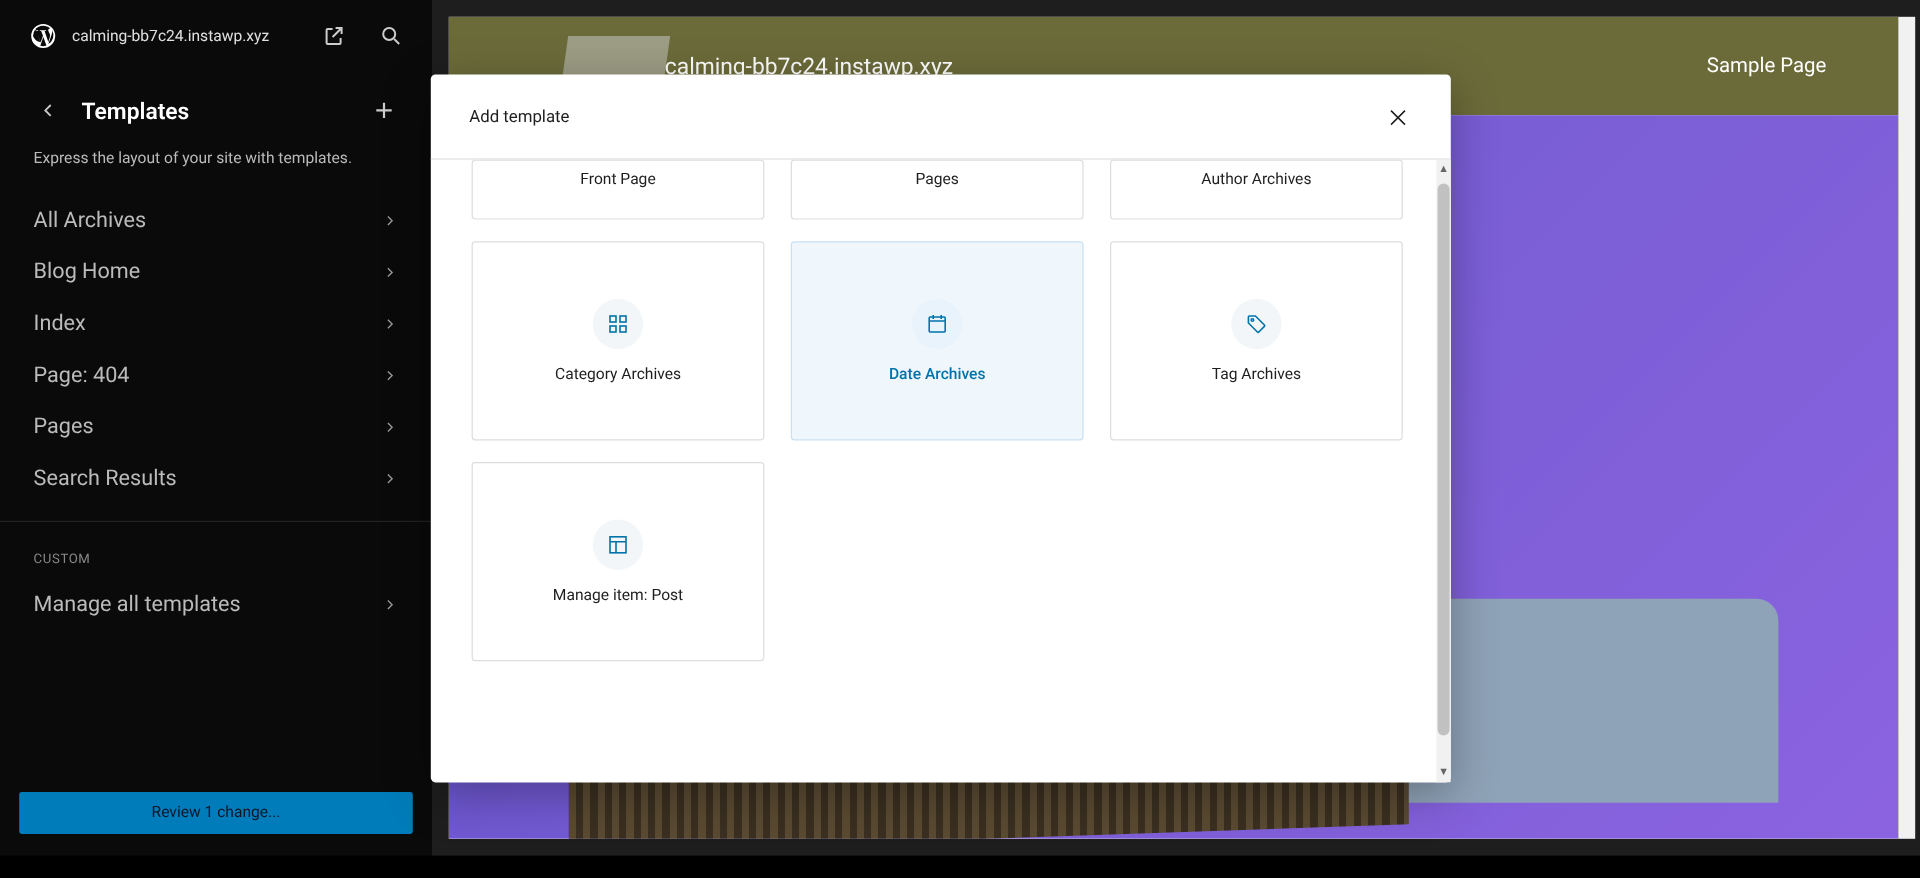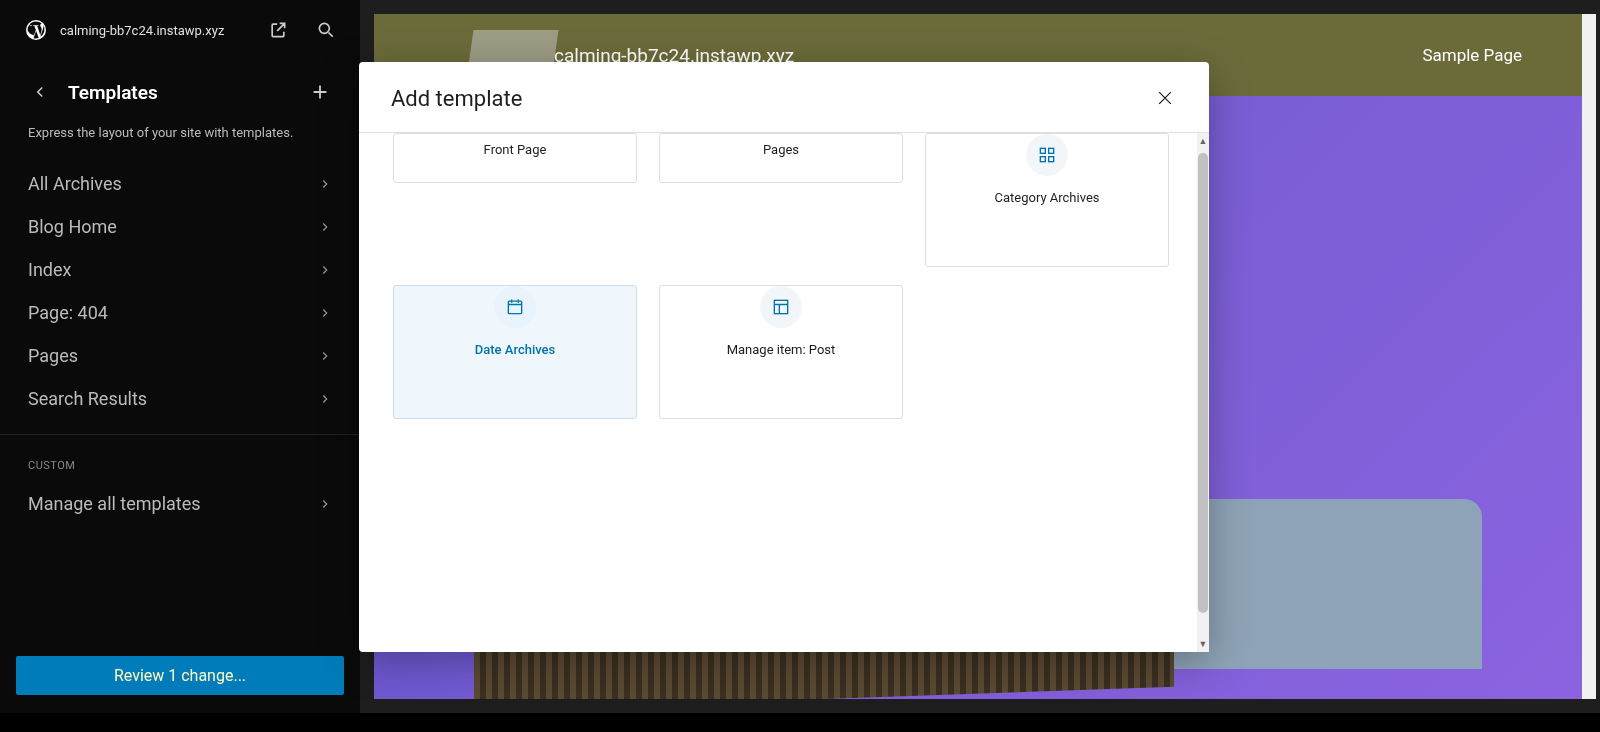--- a/index.html
+++ b/index.html
@@ -57,22 +57,22 @@
   }
   .chev { width: 14px; height: 14px; stroke: #999; fill: none; stroke-width: 2; }
 
   .side-section-label {
     padding: 24px 28px 10px 28px; font-size: 11px; color: #888; text-transform: uppercase; letter-spacing: 0.5px;
     border-top: 1px solid #222; margin-top: 14px;
   }
 
   .review-btn {
     margin: auto 16px 18px 16px;
-    background: #007cba; color: #fef9c3; text-align: center;
-    padding: 10px; font-size: 16px; border-radius: 2px; cursor: pointer;
+    background: #007cba; color: #0f172a; text-align: center;
+    padding: 10px; font-size: 13px; border-radius: 2px; cursor: pointer;
   }
 
   .canvas {
     flex: 1;
     position: relative;
     background: #1e1e1e;
     padding: 14px 4px 14px 14px;
     display: flex;
   }
   .preview-frame {
@@ -138,38 +138,38 @@
     background: #fff;
     border-radius: 4px;
     box-shadow: 0 10px 40px rgba(0,0,0,.3);
     display: flex; flex-direction: column;
   }
   .modal-header {
     display: flex; align-items: center; justify-content: space-between;
     padding: 22px 30px 20px 32px;
     border-bottom: 1px solid #e0e0e0;
   }
-  .modal-title { font-size: 22px; font-weight: 400; color: #1e1e1e; }
+  .modal-title { font-size: 14px; font-weight: 400; color: #1e1e1e; }
   .close-btn { width: 28px; height: 28px; display: flex; align-items: center; justify-content: center; cursor: pointer;}
   .close-btn svg { width: 20px; height: 20px; stroke: #1e1e1e; stroke-width: 1.5; fill: none; }
 
   .modal-body {
     flex: 1; overflow: auto; padding: 0 28px 22px 34px;
     position: relative;
   }
   .template-grid {
     display: grid;
     grid-template-columns: repeat(3, 244px);
     gap: 18px 22px;
   }
   .template-card {
     border: 1px solid #ddd;
     border-radius: 3px;
-    height: 134px;
-    display: flex; flex-direction: column; align-items: center; 
+    height: 166px;
+    display: flex; flex-direction: column; align-items: center; justify-content: center;
     gap: 14px;
     cursor: pointer;
     font-size: 13px; color: #1e1e1e;
   }
   .template-card.top-cut { height: 50px; justify-content: flex-start; padding-top: 8px; }
   .template-card.top-cut .card-label { }
   .template-card.active {
     background: #f0f7fc;
     border-color: #c9e0f2;
   }
@@ -337,20 +337,23 @@
   </div>
   <div class="modal-body">
     <div class="template-grid">
 
       <div class="template-card top-cut">
         <span class="card-label">Front Page</span>
       </div>
       <div class="template-card top-cut">
         <span class="card-label">Pages</span>
       </div>
+      <div class="template-card top-cut">
+        <span class="card-label">Author Archives</span>
+      </div>
 
       <div class="template-card">
         <div class="card-icon-wrap">
           <svg viewBox="0 0 24 24">
               <rect x="4" y="4" width="6" height="6"></rect>
               <rect x="14" y="4" width="6" height="6"></rect>
               <rect x="4" y="14" width="6" height="6"></rect>
               <rect x="14" y="14" width="6" height="6"></rect>
             </svg>
         </div>
@@ -358,20 +361,29 @@
       </div>
       <div class="template-card active">
         <div class="card-icon-wrap">
           <svg viewBox="0 0 24 24">
               <rect x="4" y="5" width="16" height="15" rx="1"></rect>
               <path d="M4 9h16M8 3v4M16 3v4"></path>
             </svg>
         </div>
         <span class="card-label">Date Archives</span>
       </div>
+      <div class="template-card">
+        <div class="card-icon-wrap">
+          <svg viewBox="0 0 24 24">
+              <path d="M11 4H5a1 1 0 00-1 1v6l9 9a1 1 0 001.4 0l5.6-5.6a1 1 0 000-1.4L11 4z"></path>
+              <circle cx="8" cy="8" r="1.3"></circle>
+            </svg>
+        </div>
+        <span class="card-label">Tag Archives</span>
+      </div>
 
       <div class="template-card">
         <div class="card-icon-wrap">
           <svg viewBox="0 0 24 24">
               <rect x="4" y="4" width="16" height="16"></rect>
               <path d="M4 9h16M10 9v11"></path>
             </svg>
         </div>
         <span class="card-label">Manage item: Post</span>
       </div>

